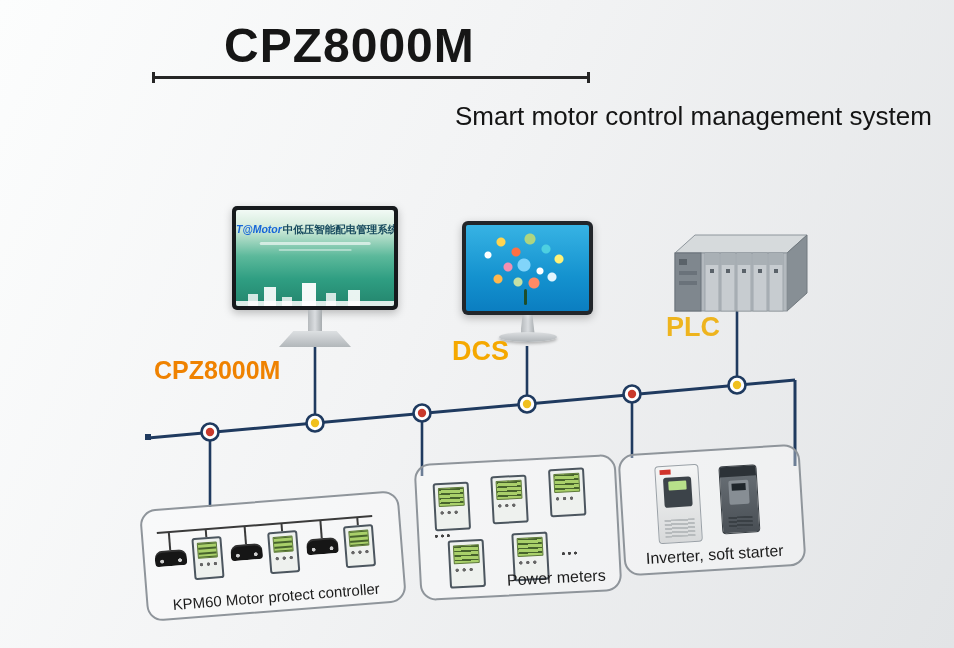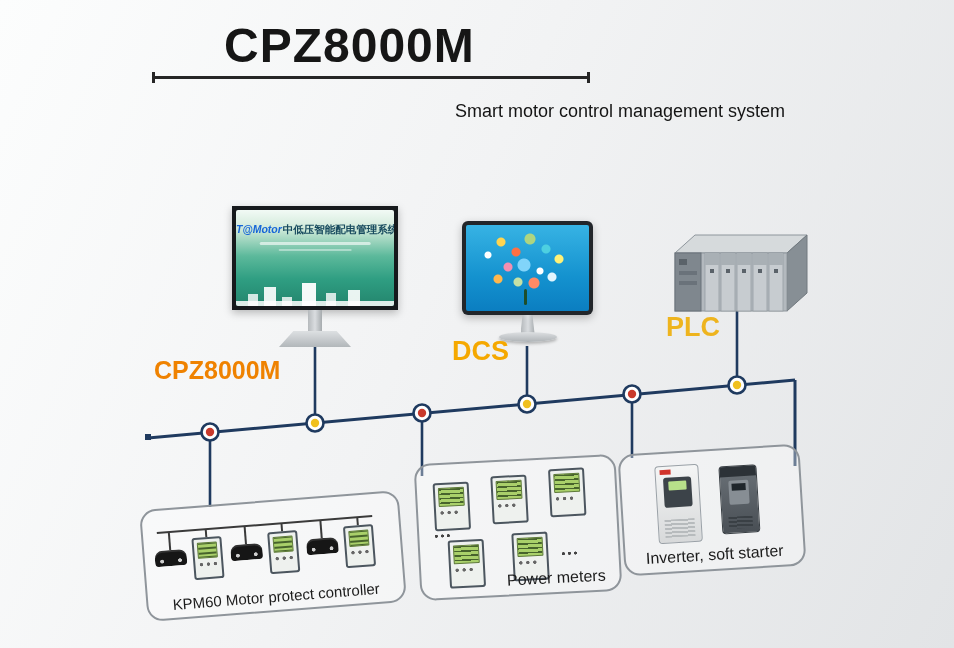--- a/index.html
+++ b/index.html
@@ -3,31 +3,31 @@
 <meta charset="utf-8">
 <style>
   html,body{margin:0;padding:0;background:#dfe1e3;font-family:"Liberation Sans",sans-serif;}
   .canvas{position:relative;width:954px;height:648px;overflow:hidden;
     background:linear-gradient(115deg,#fcfdfd 0%,#f2f3f4 45%,#e2e4e6 100%);}
   
   .page-title{position:absolute;left:224px;top:18px;font-size:48px;font-weight:700;color:#161616;letter-spacing:1px;}
   .underline{position:absolute;left:152px;top:76px;width:438px;height:3px;background:#262626;}
   .tick{position:absolute;width:3px;height:11px;background:#262626;top:72px;}
   .tick.l{left:152px;} .tick.r{left:587px;}
-  .page-subtitle{position:absolute;left:455px;top:101px;font-size:18px;color:#141414;}
+  .page-subtitle{position:absolute;left:455px;top:101px;font-size:26px;color:#141414;}
   
   .wiring{position:absolute;left:0;top:0;}
   
   .dlabel{position:absolute;font-weight:700;}
   .dlabel.cpz{left:154px;top:356px;font-size:25px;color:#EF8200;}
   .dlabel.dcs{left:452px;top:336px;font-size:27px;color:#F5A800;}
   .dlabel.plc{left:666px;top:312px;font-size:27px;color:#EEB41E;}
   
   .monitor{position:absolute;}
-  .bezel{background:#16191c;border-radius:0;padding:4px;box-sizing:border-box;box-shadow:0 3px 8px rgba(0,0,0,.25);}
+  .bezel{background:#16191c;border-radius:5px;padding:4px;box-sizing:border-box;box-shadow:0 3px 8px rgba(0,0,0,.25);}
   .m1{left:232px;top:206px;width:166px;}
   .m1 .bezel{width:166px;height:104px;}
   .screen1{position:relative;width:100%;height:100%;overflow:hidden;border-radius:2px;
     background:linear-gradient(180deg,#f2faf5 0%,#cfe9d8 20%,#5cb99b 48%,#2f9e82 72%,#23856d 100%);}
   .screen-line{position:absolute;top:13px;left:0;right:0;text-align:center;font-size:10.5px;font-weight:700;white-space:nowrap;}
   .screen-line .brand{color:#1565d8;font-style:italic;margin-right:1px;}
   .screen-line .cn{color:#174a5e;}
   .subline{position:absolute;top:32px;left:50%;transform:translateX(-50%);width:70%;height:3px;background:rgba(255,255,255,.6);border-radius:2px;}
   .subline2{position:absolute;top:39px;left:50%;transform:translateX(-50%);width:46%;height:2px;background:rgba(255,255,255,.4);border-radius:2px;}
   .skyline{position:absolute;left:0;right:0;bottom:0;height:28px;background-repeat:no-repeat;

